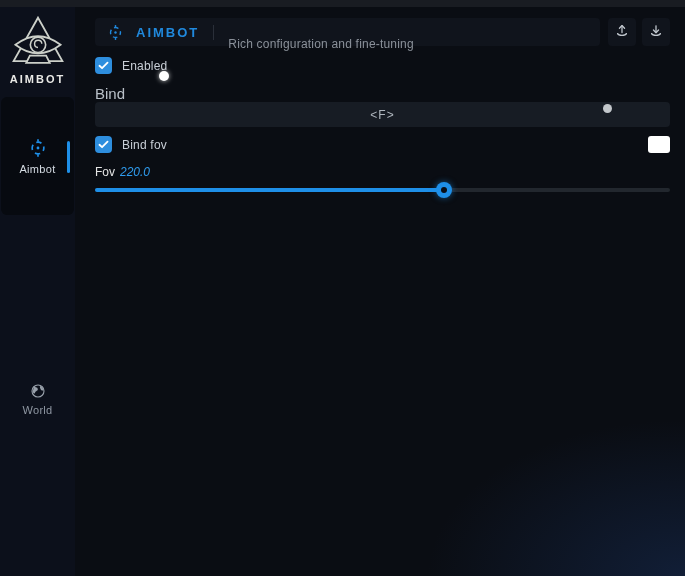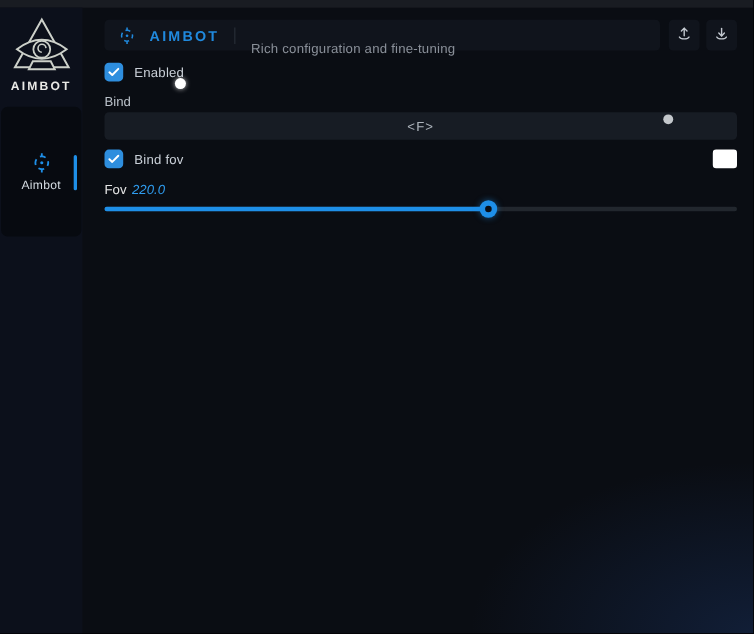--- a/index.html
+++ b/index.html
@@ -41,21 +41,21 @@
   .header-divider{margin-left:14px;width:1px;height:15px;background:#2a2f39;}
   .page-subtitle{margin-left:14px;font-size:12px;color:#8a9099;letter-spacing:.2px;margin-top:23px;}
   .iconbtn{position:absolute;top:18px;width:28px;height:28px;background:var(--panel-bg);border:none;border-radius:4px;color:#c2c8cf;display:flex;align-items:center;justify-content:center;cursor:pointer;}
   .iconbtn.upload{left:608px;}
   .iconbtn.download{left:642px;}
 
   
   .check-row{position:absolute;left:95px;display:flex;align-items:center;gap:10px;}
   .checkbox{width:17px;height:17px;border-radius:4px;background:var(--checkbox-blue);display:flex;align-items:center;justify-content:center;cursor:pointer;}
   .check-label{font-size:12px;color:#c9cfd7;letter-spacing:.2px;}
-  .field-label{position:absolute;left:95px;font-size:12px;color:#b9c0c8;}
+  .field-label{position:absolute;left:95px;font-size:15px;color:#b9c0c8;}
   .bind-input{position:absolute;left:95px;top:102px;width:575px;height:25px;background:var(--input-bg);border-radius:4px;display:flex;align-items:center;justify-content:center;cursor:pointer;}
   .bind-value{font-size:12px;color:#aeb5bd;letter-spacing:1px;}
   .swatch{position:absolute;left:648px;top:136px;width:22px;height:17px;border-radius:3px;background:#ffffff;cursor:pointer;}
   .fov-row{position:absolute;left:95px;top:165px;font-size:12px;}
   .fov-row .fov-name{color:#e5e5e5;}
   .fov-row .fov-val{color:var(--value-blue);margin-left:5px;font-style:italic;}
   .slider{position:absolute;left:95px;top:188px;width:575px;height:4px;border-radius:2px;background:#22272e;cursor:pointer;}
   .slider-fill{position:absolute;left:0;top:0;height:4px;border-radius:2px;background:var(--accent);width:60.7%;}
   .slider-thumb{position:absolute;top:50%;left:60.7%;width:16px;height:16px;border-radius:50%;background:var(--accent);transform:translate(-50%,-50%);box-shadow:0 0 6px rgba(30,143,232,.55);display:flex;align-items:center;justify-content:center;cursor:grab;}
   .slider-thumb i{width:6px;height:6px;border-radius:50%;background:#0a0e15;}
@@ -92,20 +92,30 @@
           <circle cx="12" cy="12" r="7" stroke-dasharray="6.5 4.5" stroke-dashoffset="3"></circle>
           <circle cx="12" cy="12" r="1.7" fill="currentColor" stroke="none"></circle>
           <line x1="12" y1="1.5" x2="12" y2="4.5"></line>
           <line x1="12" y1="19.5" x2="12" y2="22.5"></line>
         </svg>
       </span>
       <span class="lbl">Aimbot</span>
     </div>
 
 
+    <div class="side-item" style="top:376px">
+      <span class="ic">
+        <svg viewBox="0 0 20 20" width="16" height="16" fill="none" stroke="currentColor" stroke-width="1.4">
+          <circle cx="10" cy="10" r="7.5"></circle>
+          <path d="M5 4.5 C7 6 9.2 5 9.7 7.5 C10.2 10 7 9.6 6.4 12 C5.9 14 4.2 12.8 3.3 10.8" fill="currentColor" stroke="none"></path>
+          <path d="M12.8 3.6 C15 4.6 16.6 6.6 16.9 9 C15.2 10 13.6 9 13 7.2 C12.5 5.7 12 4.1 12.8 3.6" fill="currentColor" stroke="none"></path>
+        </svg>
+      </span>
+      <span class="lbl">World</span>
+    </div>
 
   </aside>
 
   <div class="header-bar">
     <span class="ic">
       <svg viewBox="0 0 24 24" width="17" height="17" fill="none" stroke="currentColor" stroke-width="2">
         <circle cx="12" cy="12" r="7" stroke-dasharray="6.5 4.5" stroke-dashoffset="3"></circle>
         <circle cx="12" cy="12" r="1.7" fill="currentColor" stroke="none"></circle>
         <line x1="12" y1="1.5" x2="12" y2="4.5"></line>
         <line x1="12" y1="19.5" x2="12" y2="22.5"></line>

